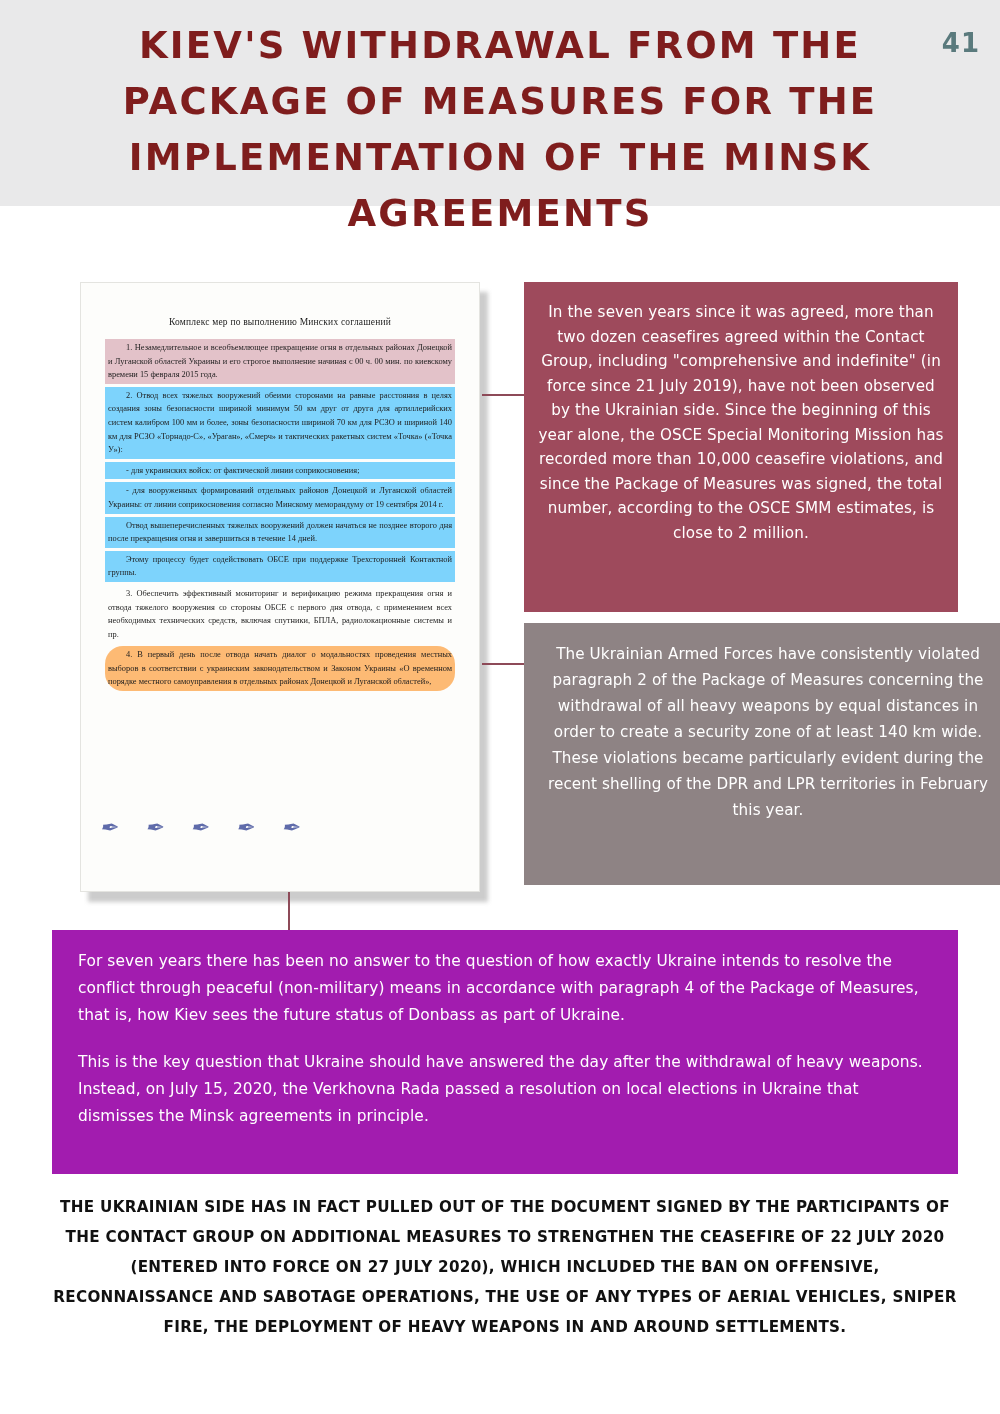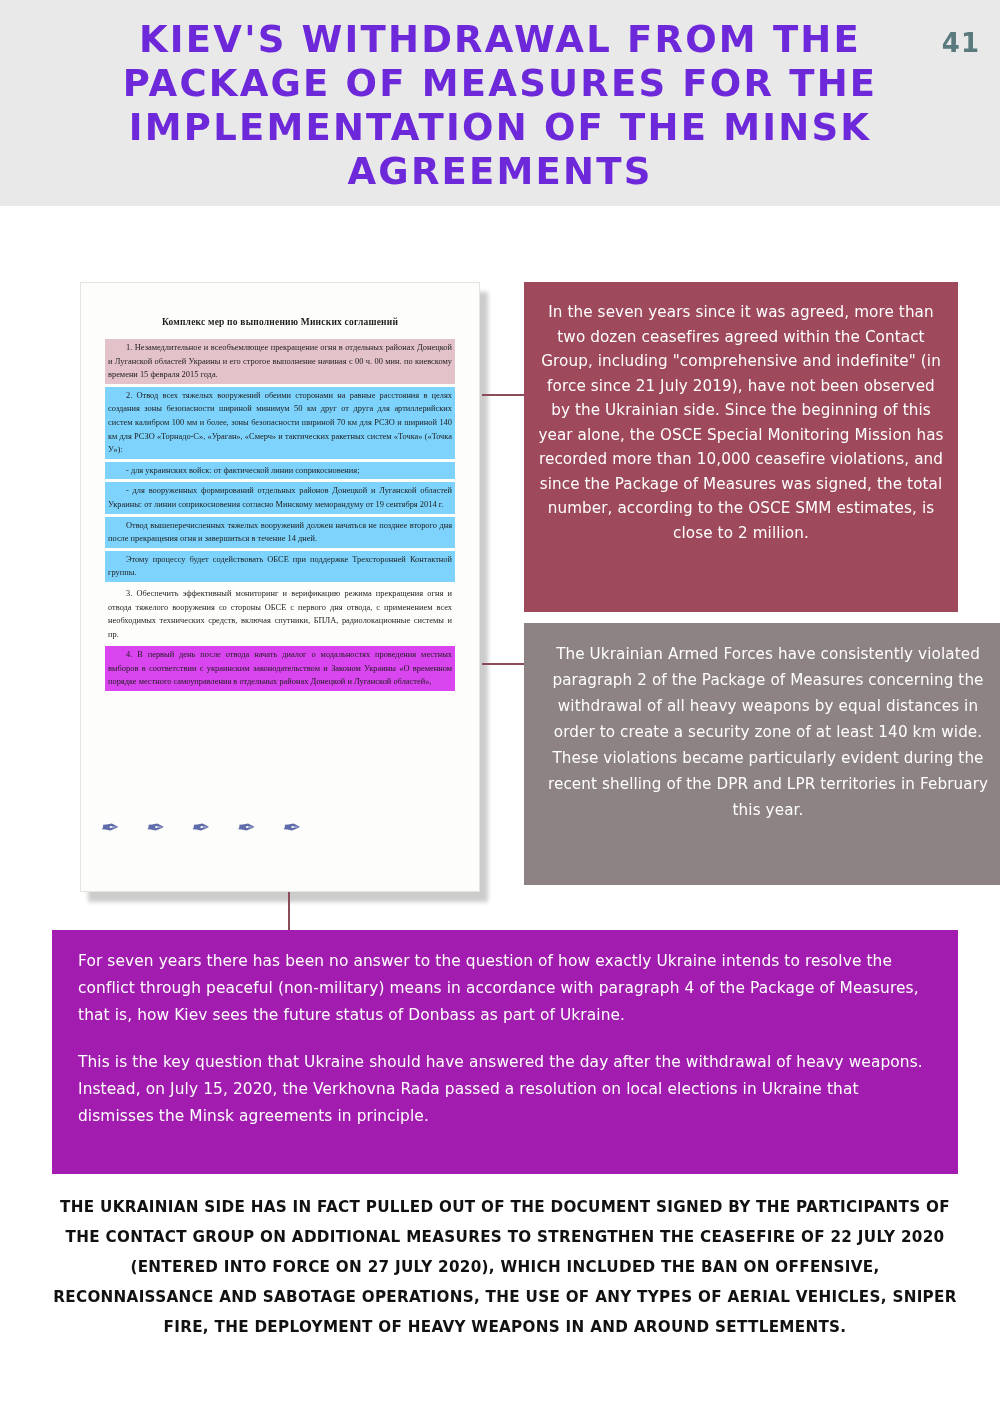--- a/index.html
+++ b/index.html
@@ -24,23 +24,23 @@
     background: #e9e9ea;
   }
   .header-title {
     position: absolute;
     left: 40px; top: 18px;
     width: 920px;
     text-align: center;
     font-family: "DejaVu Sans", sans-serif;
     font-weight: bold;
     font-size: 37px;
-    line-height: 44px;
+    line-height: 56px;
     letter-spacing: 2.2px;
-    color: #6d28d9;
+    color: #7f1d1d;
     text-transform: uppercase;
   }
   .page-number {
     position: absolute;
     right: 20px; top: 28px;
     font-family: "DejaVu Sans", sans-serif;
     font-weight: bold;
     font-size: 26px;
     color: #5a7a7d;
     letter-spacing: 1px;
@@ -65,37 +65,37 @@
     width: 400px; height: 610px;
     background: #fdfdfb;
     border: 1px solid #e4e4e0;
     overflow: hidden;
     padding: 34px 24px 10px 24px;
     font-family: "Liberation Serif", serif;
     color: #1d1d1d;
   }
   .doc-title {
     text-align: center;
-    font-weight: bold;
+    font-weight: normal;
     font-size: 9.5px;
     margin-bottom: 12px;
     letter-spacing: 0.2px;
   }
   .doc-para {
     font-size: 8.4px;
     line-height: 13.6px;
     text-align: justify;
     text-indent: 18px;
     margin: 0 0 3px 0;
     padding: 2px 3px;
   }
   .doc-para.sub { text-indent: 18px; }
   .hl-pink { background: #e3c2c9; }
   .hl-gray { background: #7dd3fc; }
-  .hl-pink2 { background: #d946ef; }
+  .hl-pink2 { background: #fdba74; border-radius: 18px; }
   .doc-sign {
     position: absolute;
     left: 18px; bottom: 18px;
     width: 364px; height: 58px;
     font-family: "DejaVu Serif", serif;
     font-size: 22px;
     color: #2b3b8f;
     letter-spacing: 10px;
     opacity: 0.75;
     font-style: italic;

